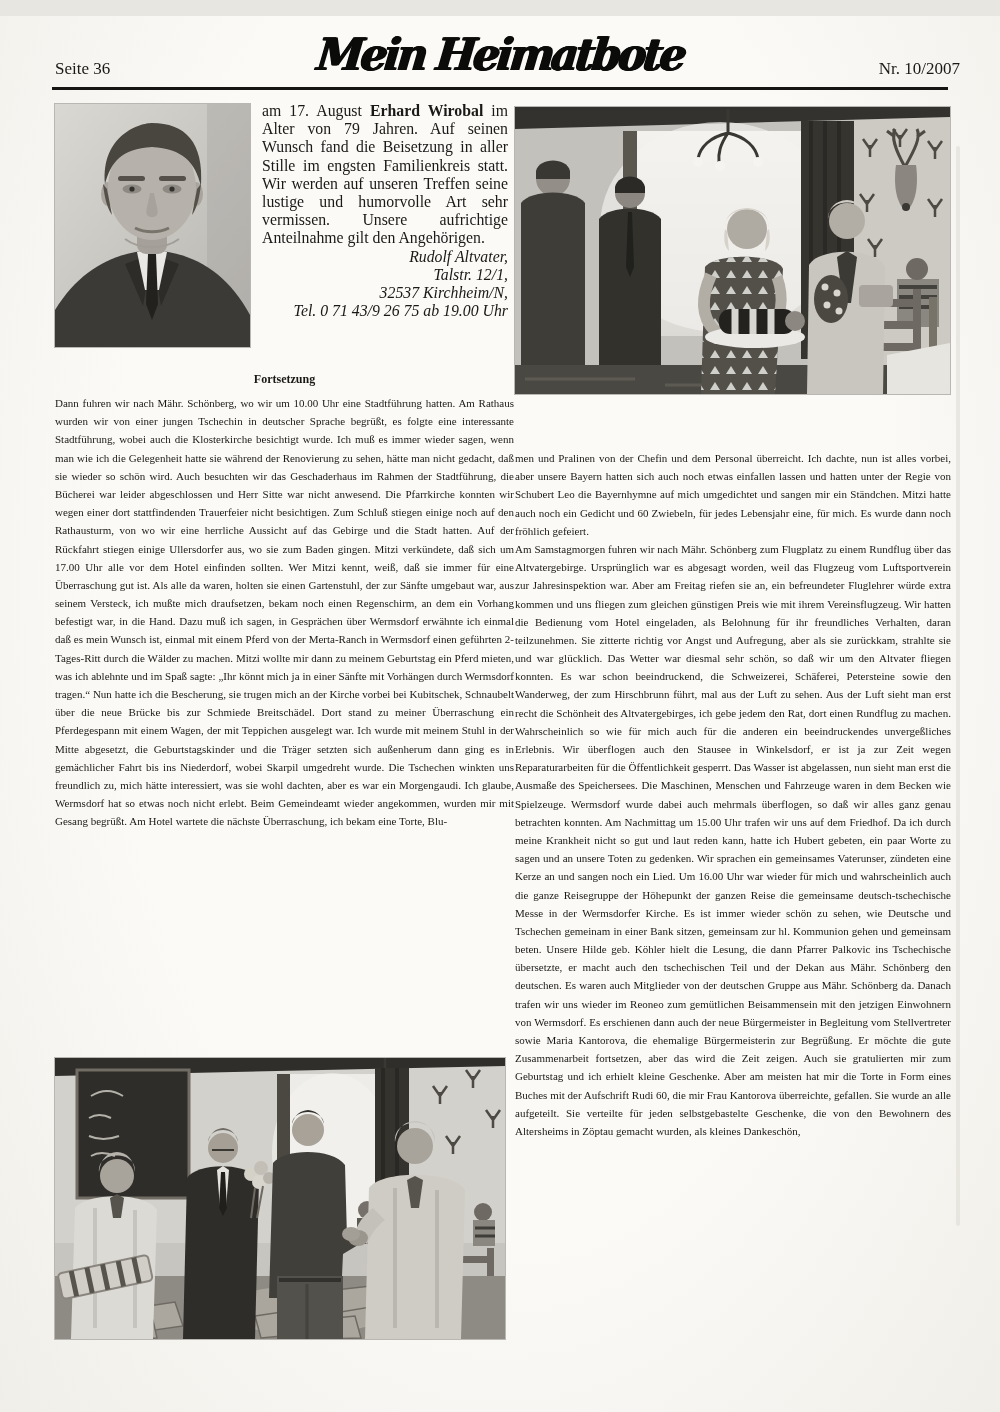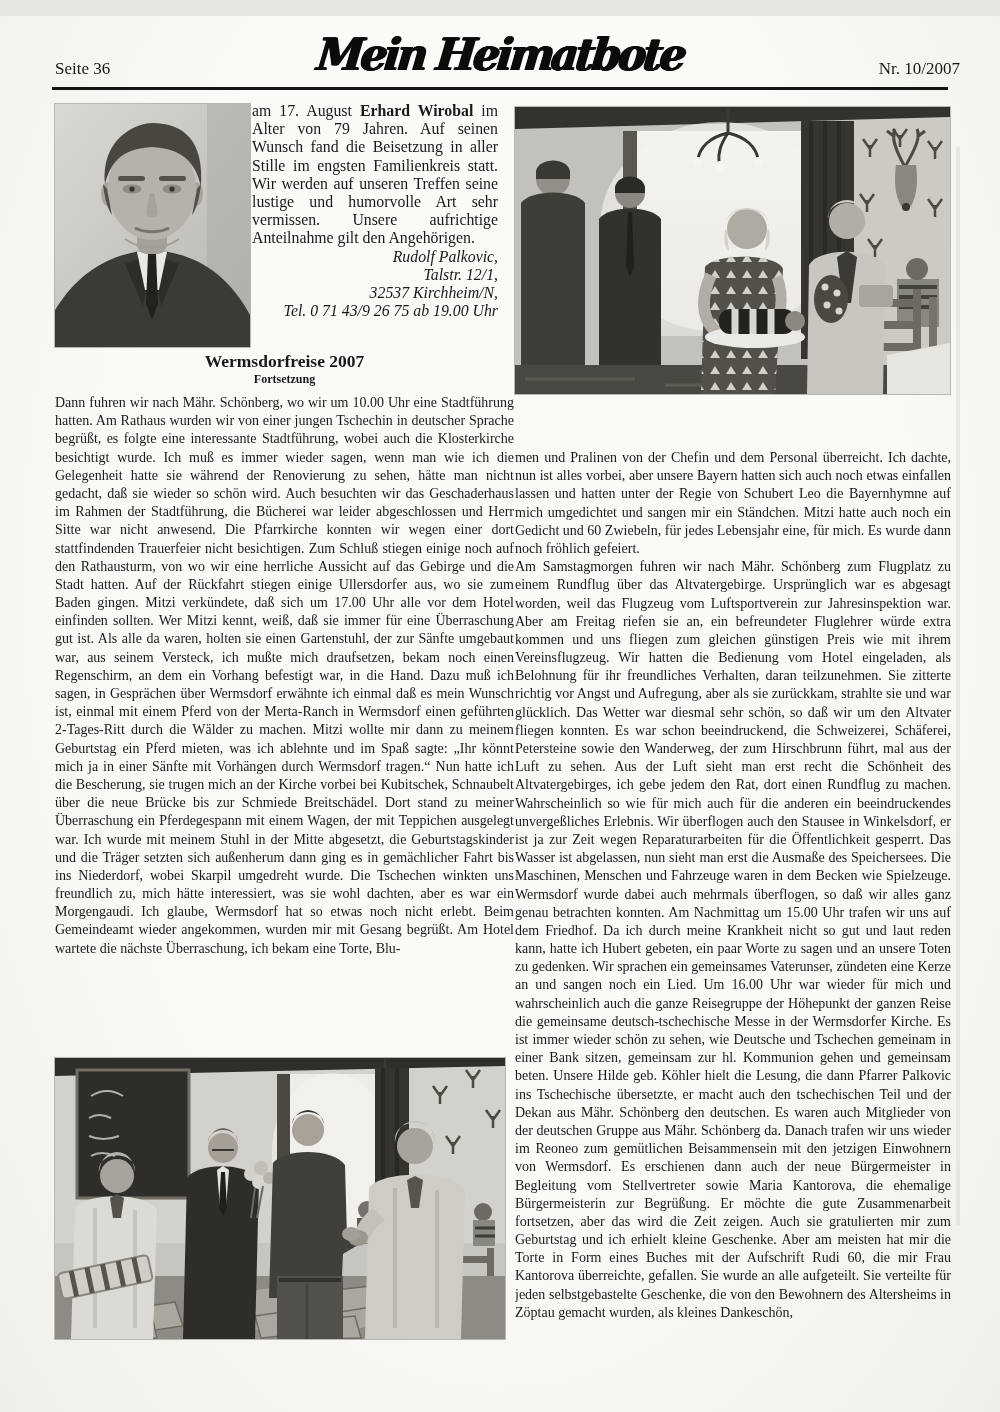--- a/index.html
+++ b/index.html
@@ -16,28 +16,28 @@
     left:0;right:0;top:14px;text-align:center;font-size:42px;height:56px;
     font-family:"DejaVu Serif", serif;font-weight:bold;font-style:italic;
     letter-spacing:-3px;color:#0b0b0a;
     transform:skewX(-6deg) scaleY(1.06);
     text-shadow:1.3px 0 #0b0b0a,-0.7px 0 #0b0b0a,0 0.6px #0b0b0a;
   }
   .rule{left:52px;right:52px;top:71px;height:3px;background:#161513;}
   
   figure{margin:0;}
   .portrait{left:55px;top:88px;width:195px;height:243px;outline:1px solid #b9b7b2;}
-  .obituary{left:252px;top:86px;width:246px;height:244px;font-size:15.8px;line-height:18.2px;}
+  .obituary{left:262px;top:86px;width:246px;height:244px;font-size:15.8px;line-height:18.2px;}
   .obituary p{margin:0;text-align:justify;}
   .b{font-weight:bold;}
   .sig{font-style:italic;text-align:right;}
   
   .title{left:55px;top:335px;width:459px;text-align:center;font-weight:bold;font-size:17.5px;}
   .subtitle{left:55px;top:356px;width:459px;text-align:center;font-weight:bold;font-size:12px;}
-  .bodytext{font-size:14px;line-height:18.18px;text-align:justify;overflow:hidden;}
+  .bodytext{font-size:11px;line-height:18.18px;text-align:justify;overflow:hidden;}
   .bodytext p{margin:0;}
   .body-left{left:55px;top:378px;width:459px;height:660px;}
   .body-right{left:515px;top:433px;width:436px;height:950px;}
   
   .photo16{left:515px;top:91px;width:435px;height:287px;outline:1px solid #b9b7b2;}
   .cap16{left:516px;top:385px;width:436px;}
   .photo17{left:55px;top:1042px;width:450px;height:281px;outline:1px solid #b9b7b2;}
   .cap17{left:57px;top:1329px;width:452px;}
   .caption{font-size:16.3px;font-style:italic;line-height:21.5px;text-align:justify;}
   .streak{left:956px;top:130px;width:4px;height:1080px;background:#dcdad4;opacity:.55;border-radius:2px;}
@@ -83,28 +83,27 @@
       <circle cx="117" cy="85" r="2.6" fill="#33312d"></circle>
       <path d="M95,89 C93,101 90,107 92,111 C95,114 99,114 102,111 C104,107 101,101 99,89 Z" fill="#a7a39c"></path>
       <path d="M80,124 C90,129 104,129 114,124" stroke="#78746b" stroke-width="3" fill="none"></path>
       <path d="M70,135 C85,146 109,146 124,135" stroke="#a29e97" stroke-width="2" fill="none"></path>
     </svg>
   </figure>
 
   <div class="abs obituary">
     <p><span>am 17. August</span> <span class="b">Erhard Wirobal</span> <span>im Alter von 79 Jahren. Auf seinen Wunsch fand die Beisetzung in aller Stille im engsten Familienkreis statt. Wir werden auf unseren Treffen seine lustige und humorvolle Art sehr vermissen. Unsere aufrichtige Anteilnahme gilt den Angehörigen.</span></p>
     <div class="sig">
-      <div>Rudolf Palkovic,</div>
+      <div>Rudolf Altvater,</div>
       <div>Talstr. 12/1,</div>
       <div>32537 Kirchheim/N,</div>
       <div>Tel. 0 71 43/9 26 75 ab 19.00 Uhr</div>
     </div>
   </div>
 
-  <div class="abs title">Wermsdorfreise 2007</div>
   <div class="abs subtitle">Fortsetzung</div>
 
   <div class="abs bodytext body-left">
     <p>Dann fuhren wir nach Mähr. Schönberg, wo wir um 10.00 Uhr eine Stadtführung hatten. Am Rathaus wurden wir von einer jungen Tschechin in deutscher Sprache begrüßt, es folgte eine interessante Stadtführung, wobei auch die Klosterkirche besichtigt wurde. Ich muß es immer wieder sagen, wenn man wie ich die Gelegenheit hatte sie während der Renovierung zu sehen, hätte man nicht gedacht, daß sie wieder so schön wird. Auch besuchten wir das Geschaderhaus im Rahmen der Stadtführung, die Bücherei war leider abgeschlossen und Herr Sitte war nicht anwesend. Die Pfarrkirche konnten wir wegen einer dort stattfindenden Trauerfeier nicht besichtigen. Zum Schluß stiegen einige noch auf den Rathausturm, von wo wir eine herrliche Aussicht auf das Gebirge und die Stadt hatten. Auf der Rückfahrt stiegen einige Ullersdorfer aus, wo sie zum Baden gingen. Mitzi verkündete, daß sich um 17.00 Uhr alle vor dem Hotel einfinden sollten. Wer Mitzi kennt, weiß, daß sie immer für eine Überraschung gut ist. Als alle da waren, holten sie einen Gartenstuhl, der zur Sänfte umgebaut war, aus seinem Versteck, ich mußte mich draufsetzen, bekam noch einen Regenschirm, an dem ein Vorhang befestigt war, in die Hand. Dazu muß ich sagen, in Gesprächen über Wermsdorf erwähnte ich einmal daß es mein Wunsch ist, einmal mit einem Pferd von der Merta-Ranch in Wermsdorf einen geführten 2-Tages-Ritt durch die Wälder zu machen. Mitzi wollte mir dann zu meinem Geburtstag ein Pferd mieten, was ich ablehnte und im Spaß sagte: „Ihr könnt mich ja in einer Sänfte mit Vorhängen durch Wermsdorf tragen.“ Nun hatte ich die Bescherung, sie trugen mich an der Kirche vorbei bei Kubitschek, Schnaubelt über die neue Brücke bis zur Schmiede Breitschädel. Dort stand zu meiner Überraschung ein Pferdegespann mit einem Wagen, der mit Teppichen ausgelegt war. Ich wurde mit meinem Stuhl in der Mitte abgesetzt, die Geburtstagskinder und die Träger setzten sich außenherum dann ging es in gemächlicher Fahrt bis ins Niederdorf, wobei Skarpil umgedreht wurde. Die Tschechen winkten uns freundlich zu, mich hätte interessiert, was sie wohl dachten, aber es war ein Morgengaudi. Ich glaube, Wermsdorf hat so etwas noch nicht erlebt. Beim Gemeindeamt wieder angekommen, wurden mir mit Gesang begrüßt. Am Hotel wartete die nächste Überraschung, ich bekam eine Torte, Blu-</p>
   </div>
 
   <figure class="abs photo16">
     <svg viewBox="0 0 435 287" width="435" height="287">
       <defs>
         <linearGradient id="win16" x1="0" y1="0" x2="0" y2="1">

